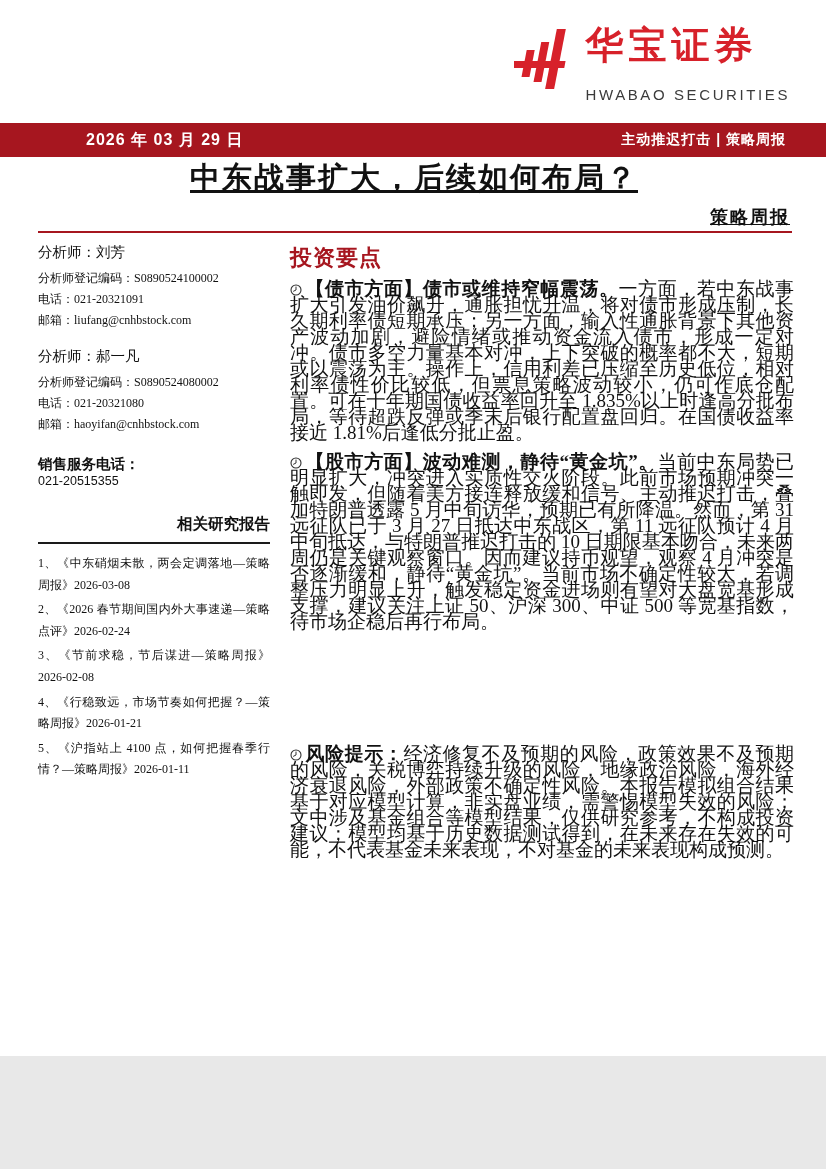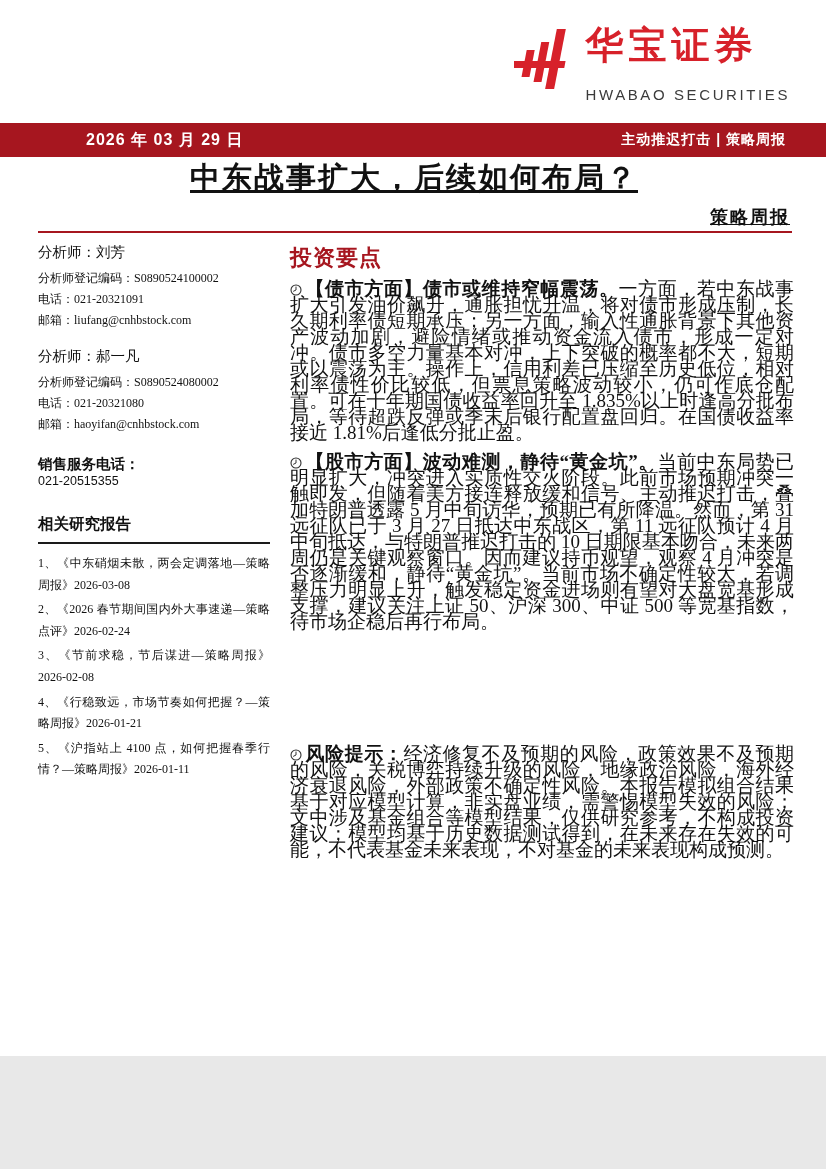--- a/index.html
+++ b/index.html
@@ -35,21 +35,21 @@
   .doc-subtitle { text-align:right; font-size:18px; font-weight:bold; margin-top:6px; letter-spacing:2px; }
   .red-rule { position:absolute; top:231px; left:38px; right:34px; height:2px; background:#a6161f; }
   
   .content { position:absolute; top:243px; left:38px; right:32px; display:flex; gap:20px; }
   .sidebar { width:232px; flex:none; }
   .analyst-block { margin-bottom:16px; }
   .analyst-name { font-size:14.5px; font-weight:normal; margin-bottom:6px; }
   .analyst-line { font-size:12px; line-height:1.75; }
   .sales-label { font-size:14.5px; font-weight:bold; margin-top:20px; }
   .sales-phone { font-size:12.5px; font-family:"Liberation Sans","DejaVu Sans",sans-serif; }
-  .related-title { font-size:15.5px; font-weight:bold; margin-top:26px; padding-bottom:7px; border-bottom:2px solid #1a1a1a; }
+  .related-title { font-size:15.5px; font-weight:bold; margin-top:26px; padding-bottom:7px; border-bottom:2px solid #1a1a1a;text-align:right; }
   .related-list { margin-top:9px; }
   .related-item { font-size:12px; line-height:1.8; margin-bottom:3px; text-align:justify; }
   
   .main { flex:1; }
   .section-title { color:#a6161f; font-size:22px; font-weight:bold; margin:0 0 8px 0; letter-spacing:1px; }
   .point { font-size:19px; line-height:16px; text-align:justify; margin:0 0 13px 0; }
   .point-lead { font-weight:bold; }
   .clock { position:relative; top:1px; margin-right:3px; }
   .risk { margin-top:116px; }
   

